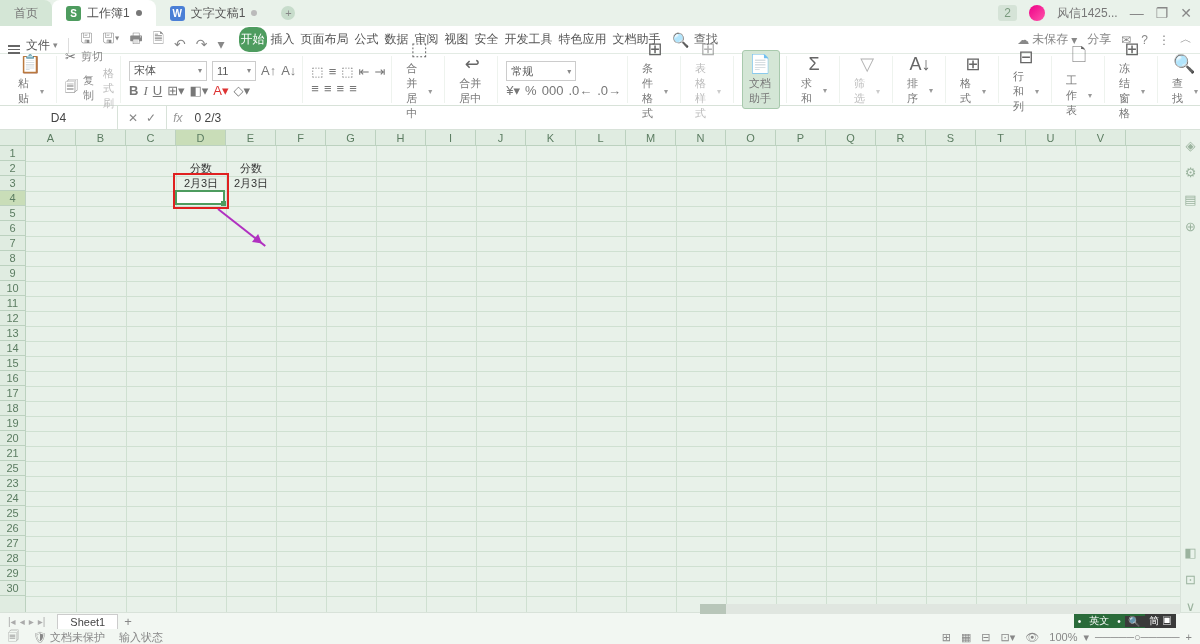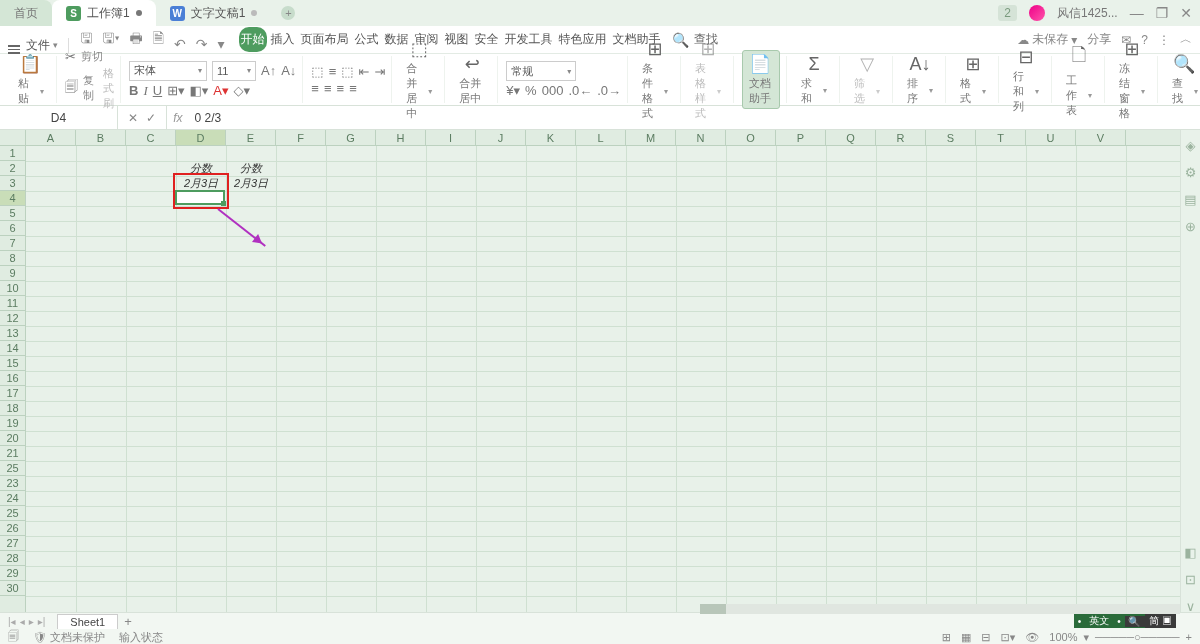--- a/index.html
+++ b/index.html
@@ -47,21 +47,21 @@
 .fx{font-style:italic;color:#999;padding:0 6px;}
 .fbinput{flex:1;padding:0 6px;font-size:12px;color:#444;}
 .gridwrap{position:absolute;top:130px;left:0;right:20px;bottom:30px;background:#e8f1e9;}
 .colheads{position:absolute;top:0;left:26px;right:0;height:16px;display:flex;background:#e0ece1;border-bottom:1px solid #bcd1bf;}
 .ch{width:50px;border-right:1px solid #bcd1bf;text-align:center;font-size:11px;color:#5b7c61;line-height:16px;}
 .ch.sel{background:#c9ddb8;}
 .rowheads{position:absolute;top:16px;left:0;width:26px;bottom:0;background:#e0ece1;border-right:1px solid #bcd1bf;}
 .rh{height:15px;border-bottom:1px solid #bcd1bf;text-align:center;font-size:11px;color:#5b7c61;line-height:15px;}
 .rh.sel{background:#c9ddb8;}
 .corner{position:absolute;top:0;left:0;width:26px;height:16px;background:#e0ece1;border-right:1px solid #bcd1bf;border-bottom:1px solid #bcd1bf;}
-.cells{position:absolute;top:16px;left:26px;right:0;bottom:0;font-style:italic;}
+.cells{position:absolute;top:16px;left:26px;right:0;bottom:0;}
 .gridlines-v{position:absolute;top:0;bottom:0;width:1px;background:#cfe0d1;}
 .gridlines-h{position:absolute;left:0;right:0;height:1px;background:#cfe0d1;}
 .cell{position:absolute;font-size:11px;color:#333;display:flex;align-items:center;padding:0 3px;}
 .activecell{position:absolute;border:2px solid #4e9c5f;background:#fff;}
 .activecell::after{content:"";position:absolute;right:-3px;bottom:-3px;width:5px;height:5px;background:#4e9c5f;}
 .highlight{position:absolute;border:2px solid #e02020;pointer-events:none;}
 .arrow{position:absolute;width:60px;height:2px;background:#b030c0;transform-origin:left center;}
 .arrow::after{content:"";position:absolute;right:-1px;top:-4px;border:5px solid transparent;border-left:9px solid #b030c0;}
 .rightpane{position:absolute;top:130px;right:0;width:20px;bottom:30px;background:#e9f2ea;border-left:1px solid #d8e2d9;display:flex;flex-direction:column;align-items:center;gap:12px;padding-top:8px;}
 .rightpane .pi{color:#9bb39e;font-size:13px;}

